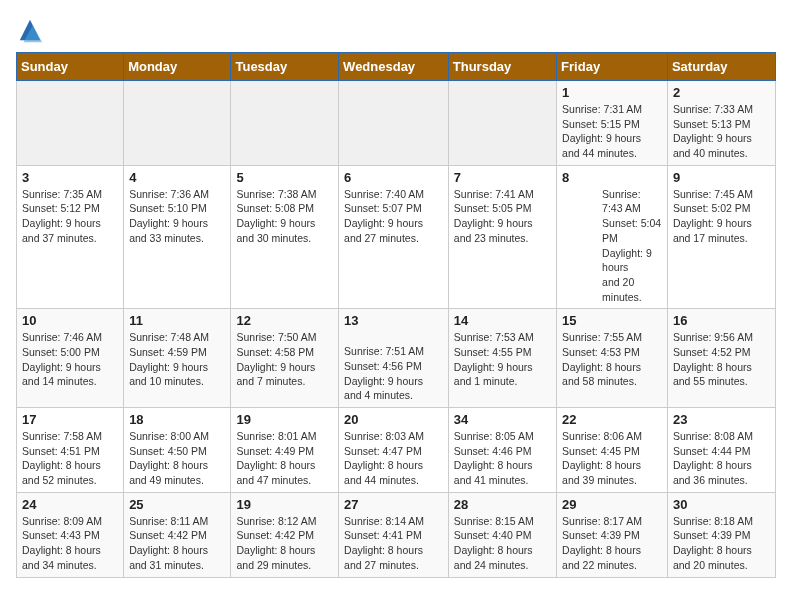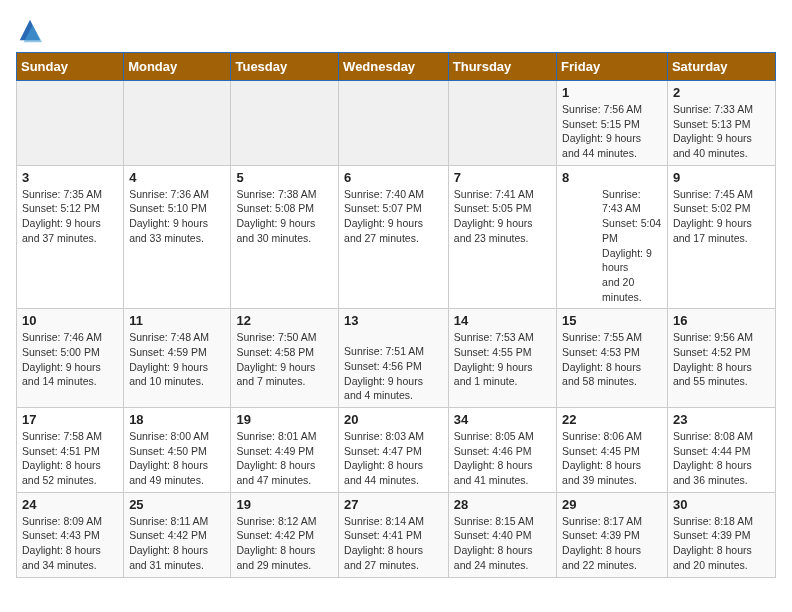--- a/index.html
+++ b/index.html
@@ -122,21 +122,21 @@
   </thead>
   <tbody id="calendar-body">
   <tr>
         <td class="empty-cell"></td>
         <td class="empty-cell"></td>
         <td class="empty-cell"></td>
         <td class="empty-cell"></td>
         <td class="empty-cell"></td>
         <td>
           <span class="day-number">1</span>
-          <div class="day-info" style="white-space: pre-line;">Sunrise: 7:56 AM
+          <div class="day-info" style="white-space: pre-line;">Sunrise: 7:31 AM
 Sunset: 5:15 PM
 Daylight: 9 hours
 and 44 minutes.</div>
         </td>
         <td>
           <span class="day-number">2</span>
           <div class="day-info" style="white-space: pre-line;">Sunrise: 7:33 AM
 Sunset: 5:13 PM
 Daylight: 9 hours
 and 40 minutes.</div>

